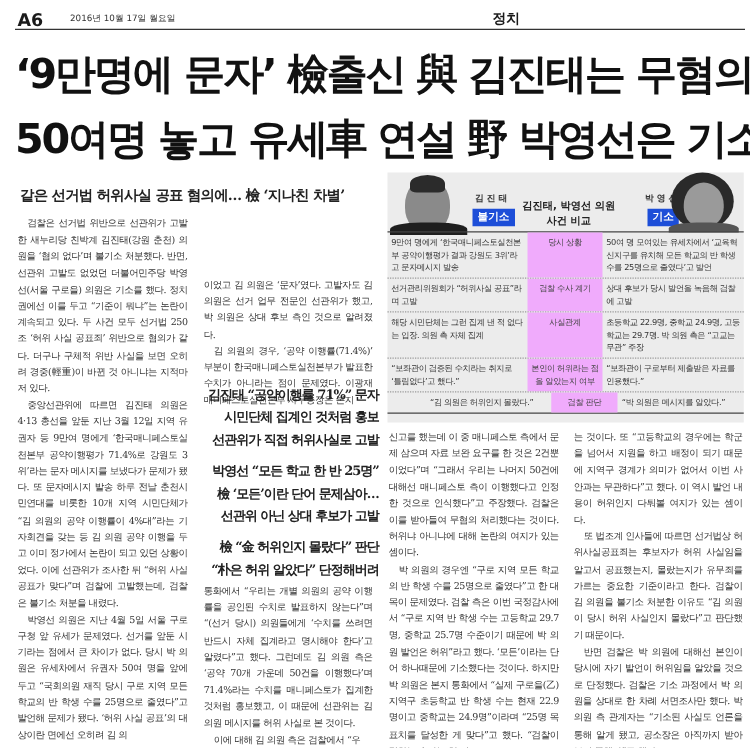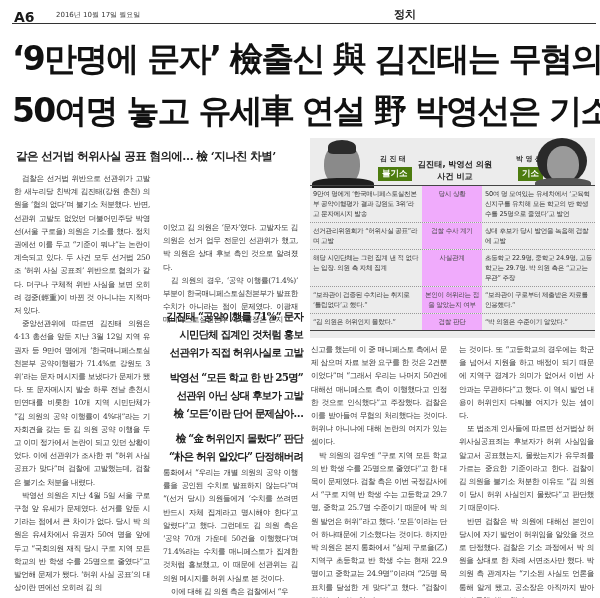--- a/index.html
+++ b/index.html
@@ -30,25 +30,25 @@
   .callouts { position: absolute; left: 163px; top: 307px; width: 140px; text-align: right; }
   .callout-group { margin-bottom: 7px; }
   .callout-line { font-family: "DejaVu Serif", serif; font-weight: bold; font-size: 10.4px; line-height: 18px; letter-spacing: -0.8px; color: #222; white-space: nowrap; }
 
   .compare-box { position: absolute; left: 310px; top: 138px; width: 285px; height: 200px; background: #ececec; }
   .photo { position: absolute; top: 0; width: 62px; height: 52px; overflow: hidden; }
   .photo-left { left: 2px; top: -2px; }
   .photo-right { right: 2px; top: -4px; }
   .face { position: absolute; border-radius: 50% 50% 45% 45%; }
   .person-name { position: absolute; font-size: 7px; font-weight: bold; color: #333; }
-  .badge { position: absolute; font-size: 8.5px; font-weight: bold; color: #fff; padding: 1px 4px; background: #4d7c0f; }
+  .badge { position: absolute; font-size: 8.5px; font-weight: bold; color: #fff; padding: 1px 4px; background: #1d4ed8; }
   .box-title { position: absolute; left: 100px; top: 20px; width: 90px; text-align: center; font-size: 8.2px; font-weight: bold; line-height: 12px; color: #222; }
   .rows { position: absolute; left: 0; top: 47px; width: 285px; border-top: 1.5px solid #444; border-bottom: 1.5px solid #444; }
   .crow { display: flex; border-bottom: 1px dotted #999; }
-  .crow:last-child { border-bottom: none; }
+  .crow:last-child { border-bottom: none; margin-left: 31px; }
   .cell { font-size: 6.6px; line-height: 10px; color: #333; padding: 3px 3px; letter-spacing: -0.3px; }
   .cell-l { width: 112px; }
   .cell-m { width: 60px; background: #f0abfc; text-align: center; color: #444; }
   .cell-r { width: 113px; }
 </style>
 </head>
 <body>
 
 <div class="topbar">
   <span class="pageno">A6</span>
@@ -73,22 +73,22 @@
 </div>
 
 <div class="callouts">
   <div class="callout-group">
     <div class="callout-line">김진태 “공약이행률 71%” 문자</div>
     <div class="callout-line">시민단체 집계인 것처럼 홍보</div>
     <div class="callout-line">선관위가 직접 허위사실로 고발</div>
   </div>
   <div class="callout-group">
     <div class="callout-line">박영선 “모든 학교 한 반 25명”</div>
+    <div class="callout-line">檢 ‘모든’이란 단어 문제삼아…</div>
     <div class="callout-line">선관위 아닌 상대 후보가 고발</div>
-    <div class="callout-line">檢 ‘모든’이란 단어 문제삼아…</div>
   </div>
   <div class="callout-group">
     <div class="callout-line">檢 “金 허위인지 몰랐다” 판단</div>
     <div class="callout-line">“朴은 허위 알았다” 단정해버려</div>
   </div>
 </div>
 
 <div class="body-col col2b">
   <p class="noindent">통화에서 “우리는 개별 의원의 공약 이행률을 공인된 수치로 발표하지 않는다”며 “(선거 당시) 의원들에게 ‘수치를 쓰려면 반드시 자체 집계라고 명시해야 한다’고 알렸다”고 했다. 그런데도 김 의원 측은 ‘공약 70개 가운데 50건을 이행했다’며 71.4%라는 수치를 매니페스토가 집계한 것처럼 홍보했고, 이 때문에 선관위는 김 의원 메시지를 허위 사실로 본 것이다.</p>
   <p>이에 대해 김 의원 측은 검찰에서 “우</p>
@@ -133,21 +133,21 @@
       <div class="cell cell-r">초등학교 22.9명, 중학교 24.9명, 고등학교는 29.7명. 박 의원 측은 “고교는 무관” 주장</div>
     </div>
     <div class="crow">
       <div class="cell cell-l">“보좌관이 검증된 수치라는 취지로 ‘틀림없다’고 했다.”</div>
       <div class="cell cell-m">본인이 허위라는 점을 알았는지 여부</div>
       <div class="cell cell-r">“보좌관이 구로부터 제출받은 자료를 인용했다.”</div>
     </div>
     <div class="crow">
       <div class="cell cell-l">“김 의원은 허위인지 몰랐다.”</div>
       <div class="cell cell-m">검찰 판단</div>
-      <div class="cell cell-r">“박 의원은 수준이기 알았다.”</div>
+      <div class="cell cell-r">“박 의원은 메시지를 알았다.”</div>
     </div>
   </div>
 </div>
 
 <div class="body-col col3">
   <p class="noindent">신고를 했는데 이 중 매니페스토 측에서 문제 삼으며 자료 보완 요구를 한 것은 2건뿐이었다”며 “그래서 우리는 나머지 50건에 대해선 매니페스토 측이 이행했다고 인정한 것으로 인식했다”고 주장했다. 검찰은 이를 받아들여 무혐의 처리했다는 것이다. 허위냐 아니냐에 대해 논란의 여지가 있는 셈이다.</p>
   <p>박 의원의 경우엔 “구로 지역 모든 학교의 반 학생 수를 25명으로 줄였다”고 한 대목이 문제였다. 검찰 측은 이번 국정감사에서 “구로 지역 반 학생 수는 고등학교 29.7명, 중학교 25.7명 수준이기 때문에 박 의원 발언은 허위”라고 했다. ‘모든’이라는 단어 하나때문에 기소했다는 것이다. 하지만 박 의원은 본지 통화에서 “실제 구로을(乙) 지역구 초등학교 반 학생 수는 현재 22.9명이고 중학교는 24.9명”이라며 “25명 목표치를 달성한 게 맞다”고 했다. “검찰이 말하는 숫자는 옆 지</p>
 </div>
 
 <div class="body-col col4">

